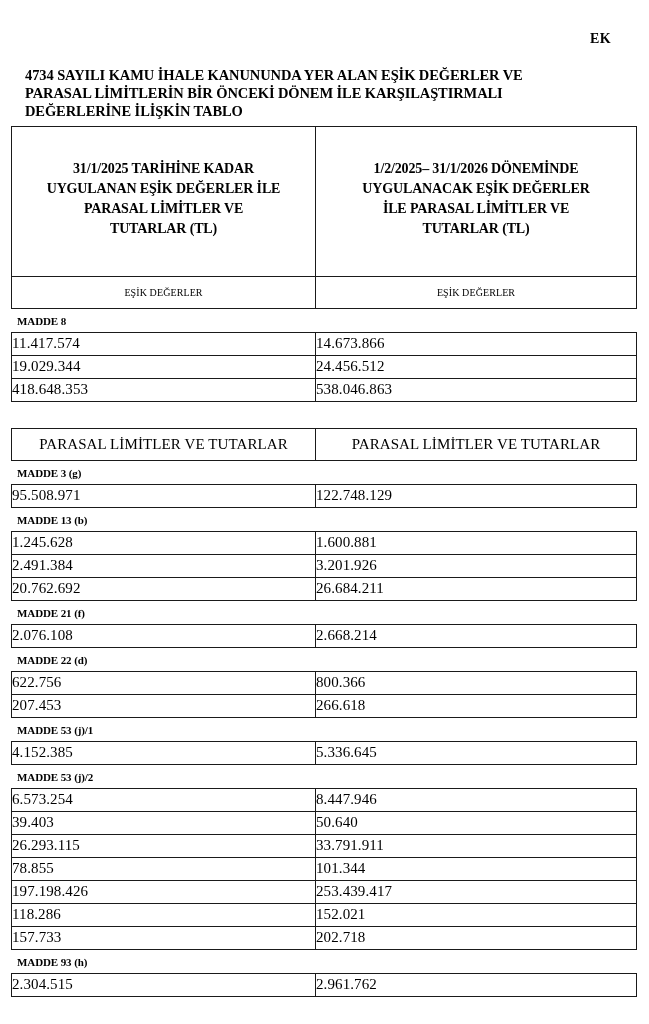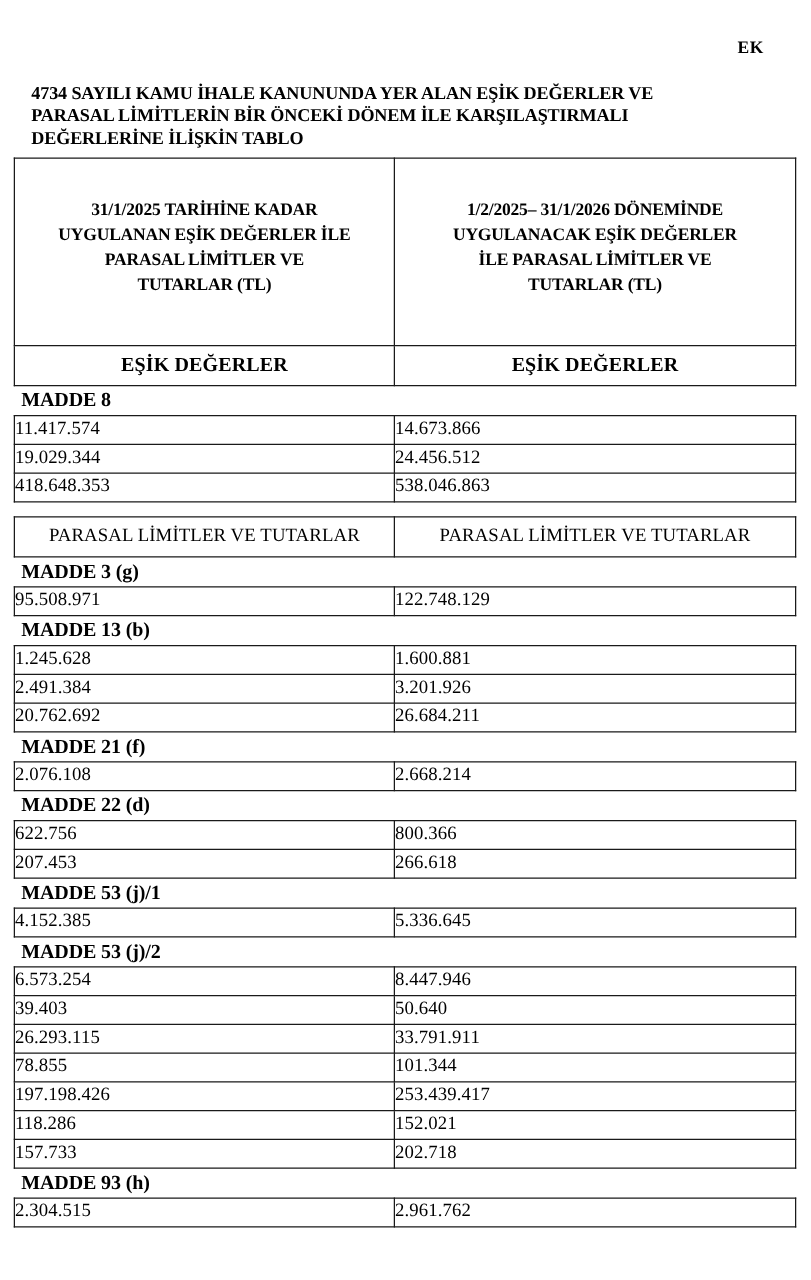--- a/index.html
+++ b/index.html
@@ -74,47 +74,47 @@
     font-weight: bold;
     font-size: 14px;
     line-height: 20px;
     padding: 4px 10px 10px 10px;
     letter-spacing: -0.15px;
   }
   .header-tbl .hcell .hline { display: block; white-space: nowrap; }
   .header-tbl .scell {
     height: 31px;
     text-align: center;
-    font-size: 16px;
-    font-weight: bold;
+    font-size: 10px;
+    font-weight: normal;
     letter-spacing: 0.1px;
   }
 
   
   .madde {
     font-weight: bold;
-    font-size: 16px;
+    font-size: 11px;
     line-height: 20px;
     padding: 2px 0 1px 6px;
     letter-spacing: -0.1px;
   }
 
   
   .val-tbl { margin: 0; }
   .val-tbl td {
     height: 21px;
     font-size: 15px;
     text-align: left;
     padding: 0 6px 1px 0;
     letter-spacing: 0.1px;
     white-space: nowrap;
   }
 
   
-  .band-tbl { margin-top: 11px; }
+  .band-tbl { margin-top: 26px; }
   .band-tbl td {
     height: 31px;
     text-align: center;
     font-size: 15px;
     letter-spacing: 0.1px;
   }
 </style>
 </head>
 <body>
 

